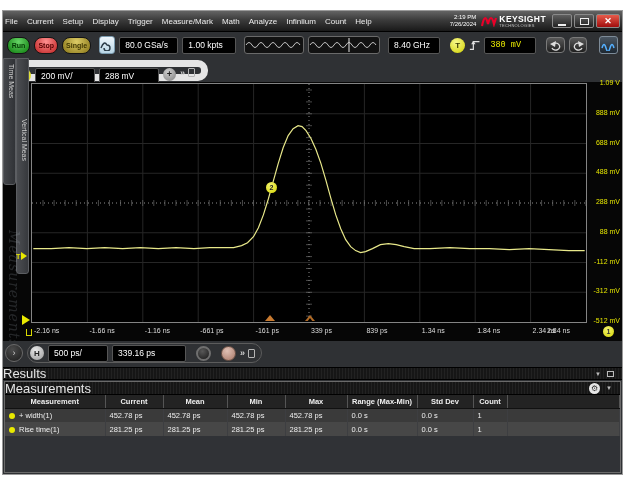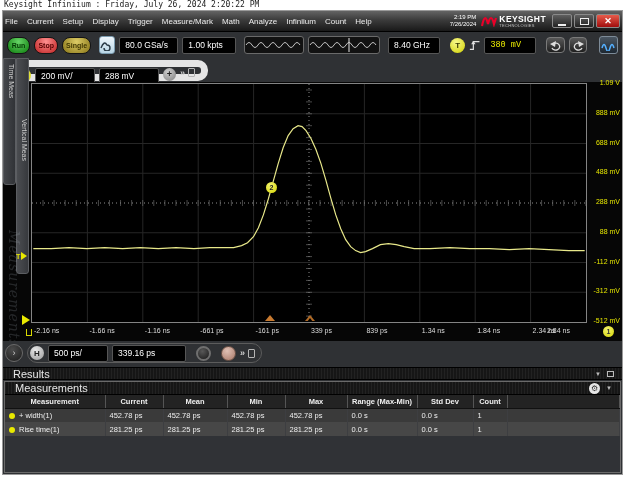--- a/index.html
+++ b/index.html
@@ -100,41 +100,40 @@
   .h-badge { width:14px; height:14px; border-radius:50%; background:radial-gradient(circle at 40% 30%, #e8e8e8, #9a9a9a);
              color:#222; font-size:8px; font-weight:bold; display:flex; align-items:center; justify-content:center; }
   .knob { width:15px; height:15px; border-radius:50%; }
   .knob.dark { background:radial-gradient(circle at 40% 30%, #585858, #191919); border:2px solid #6f6f6f; }
   .knob.pink { background:radial-gradient(circle at 40% 30%, #e0c0b4, #a87868); border:1px solid #6f5448; }
 
   
   .results-bar { position:absolute; top:356px; left:0; right:0; height:13px; background:#161616;
                  background-image:repeating-linear-gradient(90deg, rgba(255,255,255,.05) 0 1px, transparent 1px 3px);
                  border-top:1px solid #000; border-bottom:1px solid #000; display:flex; align-items:center; }
-  .results-bar .title, .meas-head .title { font-size:11px; color:#e6e6e6; padding-left:10px; }
+  .results-bar .title, .meas-head .title { font-size:13px; color:#e6e6e6; }
   .bar-right { margin-left:auto; display:flex; align-items:center; gap:6px; padding-right:8px; }
   .caret { color:#bbb; font-size:6px; }
   .dock-icon { width:7px; height:6px; border:1px solid #bbb; }
   .meas-panel { position:absolute; top:370px; left:1px; right:1px; bottom:1px; border:1px solid #6a6a6a; background:#303236; }
   .meas-head { height:13px; background:#161616;
                background-image:repeating-linear-gradient(90deg, rgba(255,255,255,.05) 0 1px, transparent 1px 3px);
                display:flex; align-items:center; border-bottom:1px solid #000; }
   .gear-btn { width:11px; height:11px; border-radius:50%; background:#e8e8e8; color:#333; font-size:8px; line-height:11px; text-align:center; }
   table.meas { width:100%; border-collapse:collapse; table-layout:fixed; font-size:7.5px; color:#efefef; }
   table.meas th { background:#232323; font-weight:bold; height:13px; border-right:1px solid #555; border-bottom:1px solid #111; text-align:center; overflow:hidden; white-space:nowrap; }
   table.meas td { height:14px; padding-left:4px; border-right:1px solid rgba(85,85,85,.35); overflow:hidden; white-space:nowrap; }
   tr.mrow-0 td { background:#3a3a3a; }
   tr.mrow-1 td { background:#474747; }
   .dot { display:inline-block; width:6px; height:6px; border-radius:50%; background:#e9e900; margin-right:4px; vertical-align:middle; }
 </style>
 </head>
 <body>
 
 <div class="screen">
-  <div class="desktop-title">Keysight Infiniium : Friday, July 26, 2024 2:20:22 PM</div>
 
   <div class="app">
 
     <div class="menubar">
       <div id="menu-items">
           <div class="menu-item">File</div>
           <div class="menu-item">Current</div>
           <div class="menu-item">Setup</div>
           <div class="menu-item">Display</div>
           <div class="menu-item">Trigger</div>

